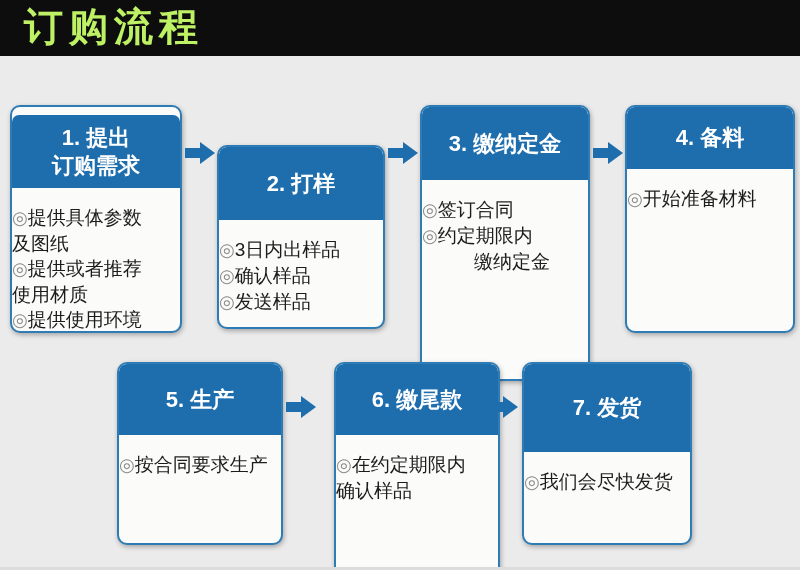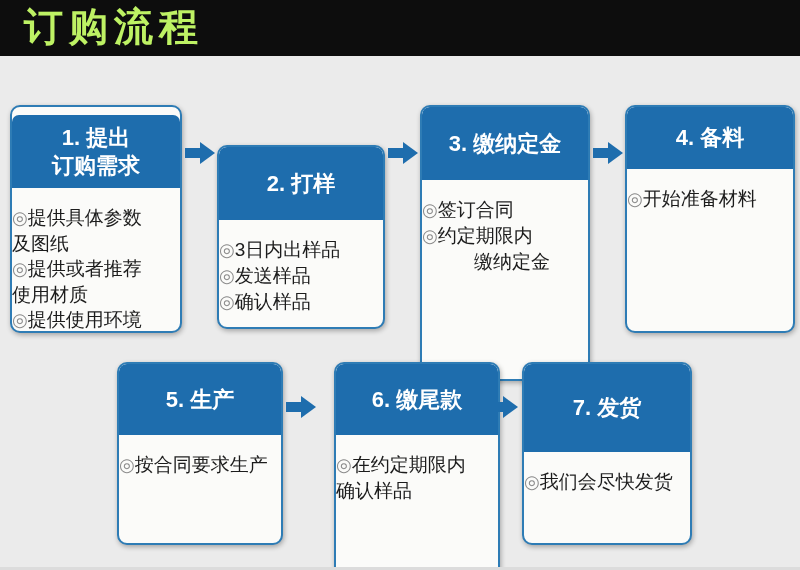--- a/index.html
+++ b/index.html
@@ -97,24 +97,24 @@
     </div>
     <div class="box" style="left: 217px; top: 49px; width: 168px; height: 184px; margin-top: 40px;">
       <div class="box-header" style="height: 73px;">
         <div>2. 打样</div>
       </div>
       <div class="box-body">
         <div class="item">
           <div><span class="bullet">◎</span><span>3日内出样品</span></div>
         </div>
         <div class="item">
-          <div><span class="bullet">◎</span><span>发送样品</span></div>
+          <div><span class="bullet">◎</span><span>确认样品</span></div>
         </div>
         <div class="item">
-          <div><span class="bullet">◎</span><span>确认样品</span></div>
+          <div><span class="bullet">◎</span><span>发送样品</span></div>
         </div>
       </div>
     </div>
     <div class="arrow" style="left: 388px; top: 86px;">
       <span class="stem"></span>
       <span class="head"></span>
     </div>
     <div class="box" style="left: 420px; top: 49px; width: 170px; height: 276px;">
       <div class="box-header" style="height: 73px;">
         <div>3. 缴纳定金</div>

